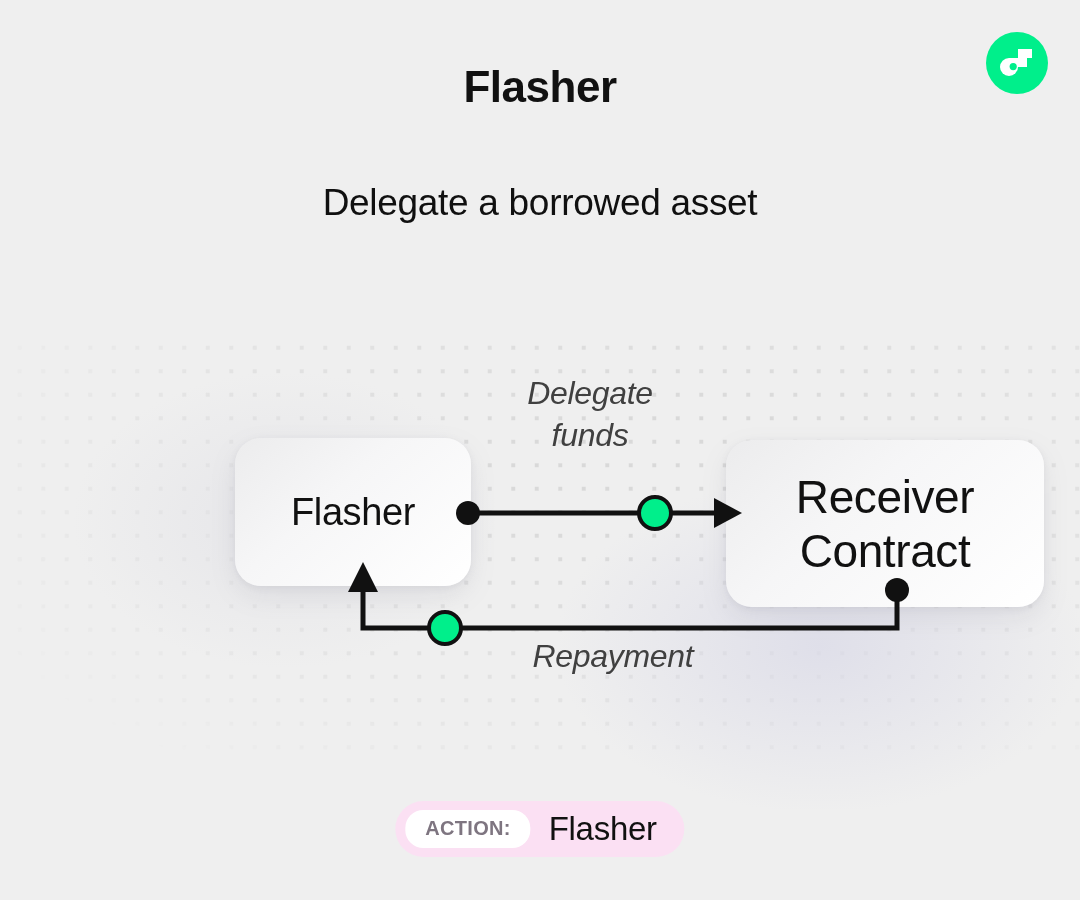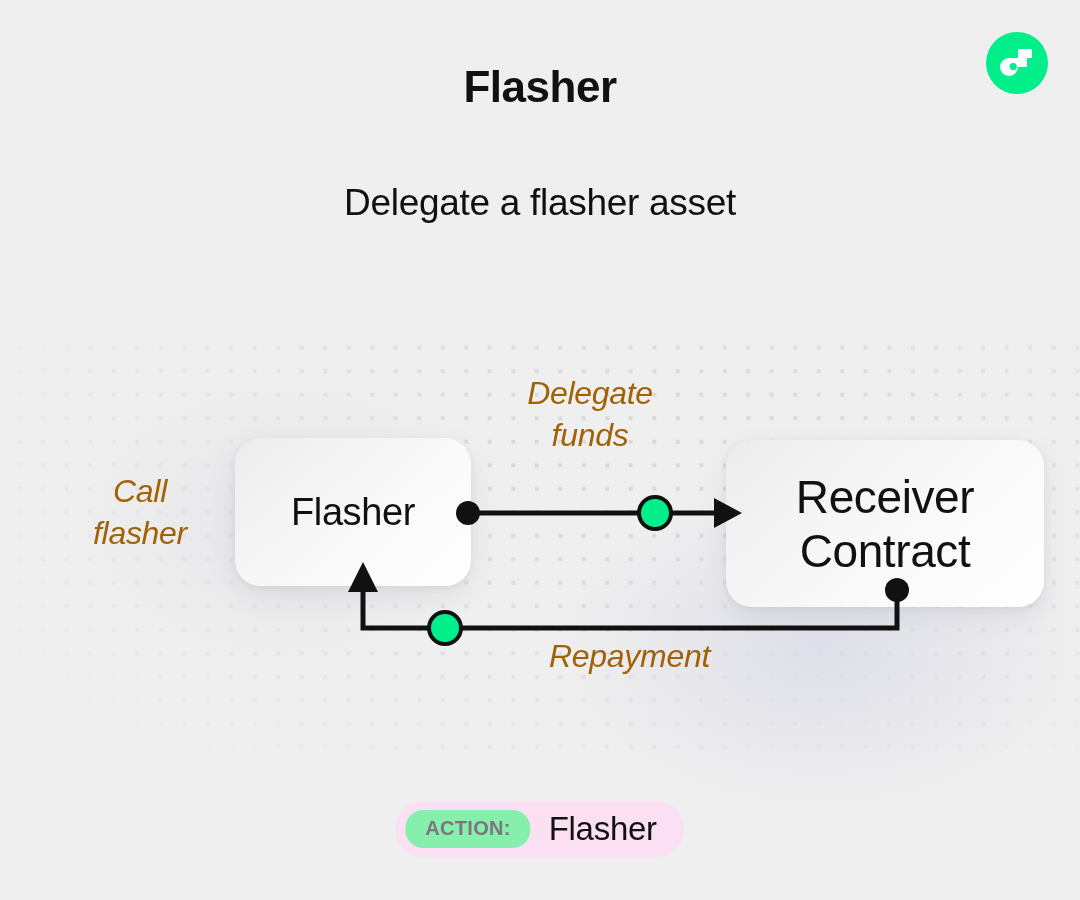--- a/index.html
+++ b/index.html
@@ -111,29 +111,29 @@
     width: 318px; height: 167px;
     font-size: 46px;
     line-height: 54px;
   }
 
   
   .edge-label {
     position: absolute;
     font-style: italic;
     font-size: 32px;
-    color: #a16207;
+    color: #404040;
     text-align: center;
     line-height: 42px;
     letter-spacing: -0.3px;
     white-space: pre-line;
   }
   #label-call-flasher { left: 40px; top: 140px; width: 200px; }
   #label-delegate-funds { left: 470px; top: 42px; width: 240px; }
-  #label-repayment { left: 450px; top: 305px; width: 260px; text-align: right; }
+  #label-repayment { left: 483px; top: 305px; width: 260px; text-align: center; }
 
   
   #edges {
     position: absolute;
     inset: 0;
     width: 1080px;
     height: 430px;
     overflow: visible;
   }
 
@@ -145,21 +145,21 @@
     top: 801px;
     height: 56px;
     background: #fbe0f3;
     border-radius: 28px;
     display: flex;
     align-items: center;
     padding: 0 28px 0 10px;
     gap: 18px;
   }
   #action-badge-key {
-    background: #86efac;
+    background: #ffffff;
     color: #7e7580;
     border-radius: 18px;
     padding: 7px 20px 8px;
     font-size: 20px;
     font-weight: bold;
     letter-spacing: 0.3px;
   }
   #action-badge-value {
     font-size: 33px;
     color: #111111;
@@ -175,31 +175,29 @@
     <rect x="19" y="13" width="9" height="9" fill="#ffffff"></rect>
     <rect x="14" y="13" width="5" height="9" fill="#48ffae"></rect>
     <path d="M19 13 L19 22 A9 9 0 1 1 10 13 Z" fill="#ffffff"></path>
     <circle cx="14.2" cy="21.6" r="3.6" fill="#00ef8b"></circle>
   </svg>
 </div>
 
 <div id="page-title">Flasher</div>
 
 <div id="subtitle">
-  <div>Delegate a flasher asset</div>
+  <div>Delegate a borrowed asset</div>
 </div>
 
 <div id="diagram">
 
   <div id="dot-grid"></div>
   <div id="glow-left"></div>
   <div id="glow-right"></div>
 
-  <div class="edge-label" id="label-call-flasher">Call
-flasher</div>
 
   <div class="edge-label" id="label-delegate-funds">Delegate
 funds</div>
 
   <div class="node" id="node-flasher">Flasher</div>
 
   <div class="node" id="node-receiver" style="white-space:pre-line">Receiver
 Contract</div>
 
   <div class="edge-label" id="label-repayment">Repayment</div>

